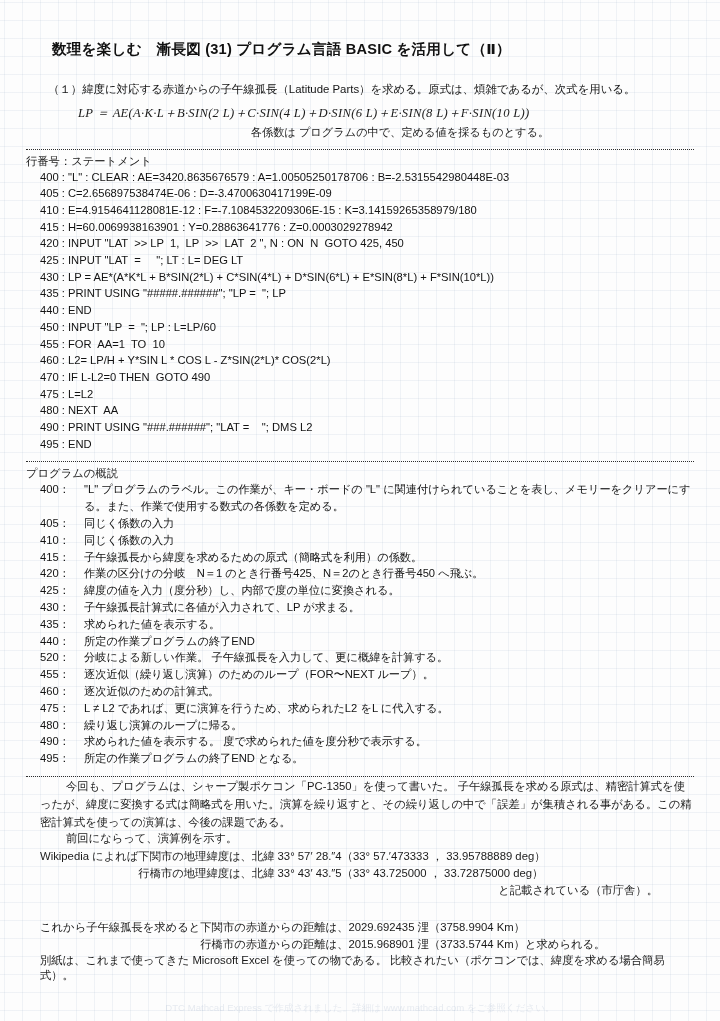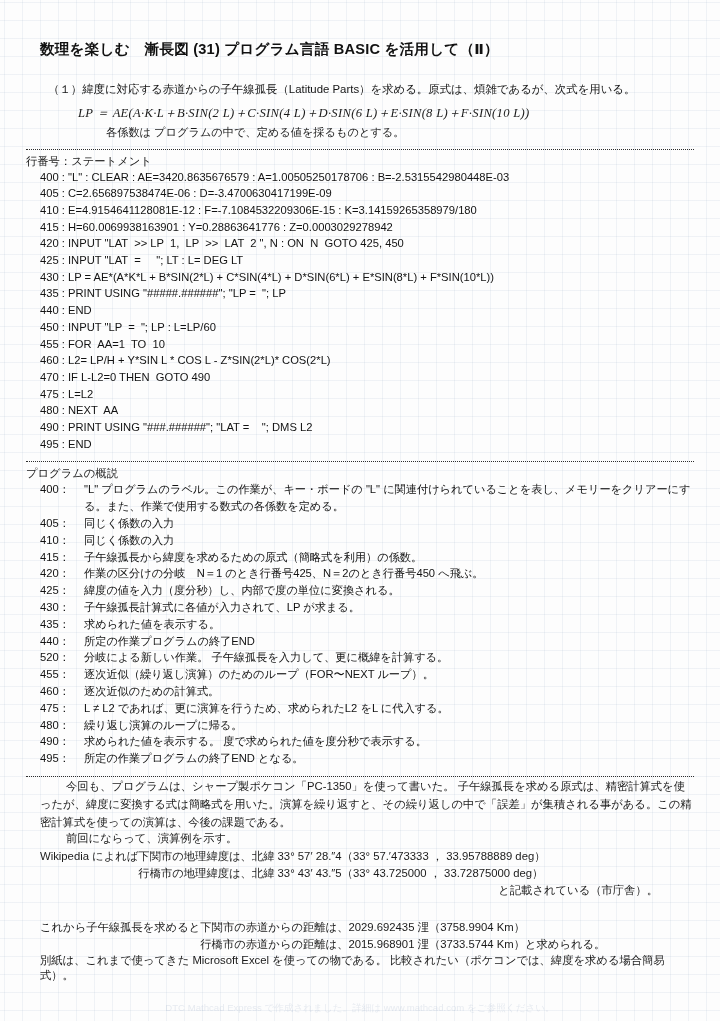--- a/index.html
+++ b/index.html
@@ -29,21 +29,21 @@
   #content {
     position: absolute;
     inset: 0;
     padding: 0 26px;
     box-sizing: border-box;
   }
   .title {
     font-size: 14.6px;
     font-weight: bold;
     letter-spacing: .2px;
-    margin: 40px 0 0 14px;
+    margin: 40px 0 0 26px;
     color: #111;
   }
   .para {
     font-size: 11.4px;
     line-height: 1.55;
     margin: 0;
     color: #141414;
   }
   .intro1 { margin: 23px 0 0 42px; }
   .sec1 { margin: 22px 0 0 22px; }
@@ -51,20 +51,21 @@
     font-family: "Liberation Serif", "DejaVu Serif", serif;
     font-style: italic;
     font-size: 12.6px;
     margin: 6px 0 0 52px;
     white-space: nowrap;
     letter-spacing: .3px;
   }
   .note {
     font-size: 11.2px;
     margin: 3px 0 0 80px;
+    text-align: center;
   }
   .dotted {
     border: 0;
     border-top: 1.6px dotted #2e2e2e;
     margin: 9px 0 0 0;
     height: 0;
   }
   .subhead {
     font-size: 11.3px;
     margin: 4px 0 0 0;

